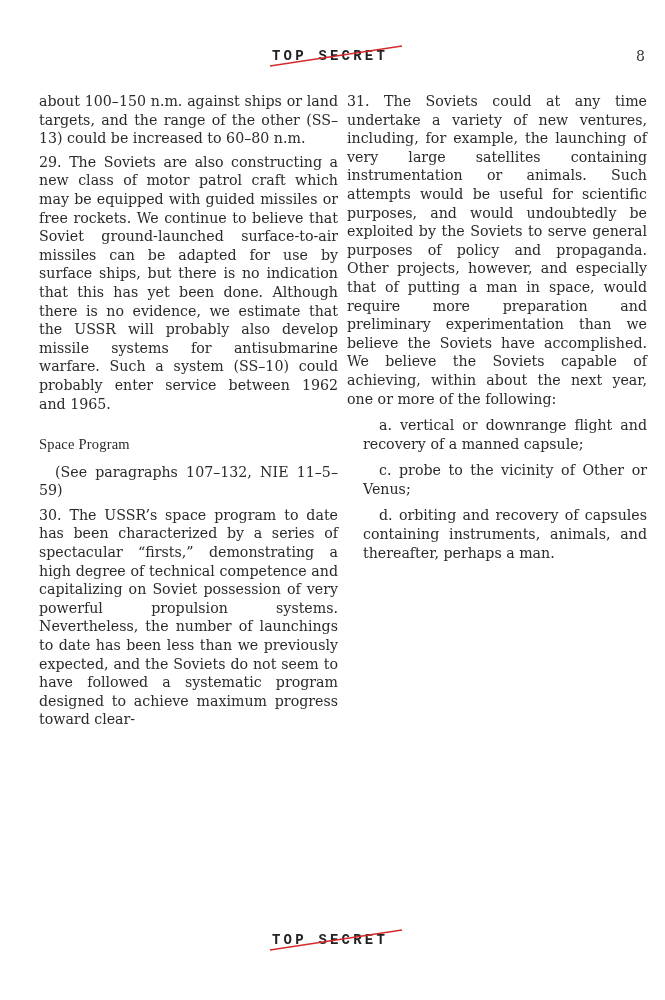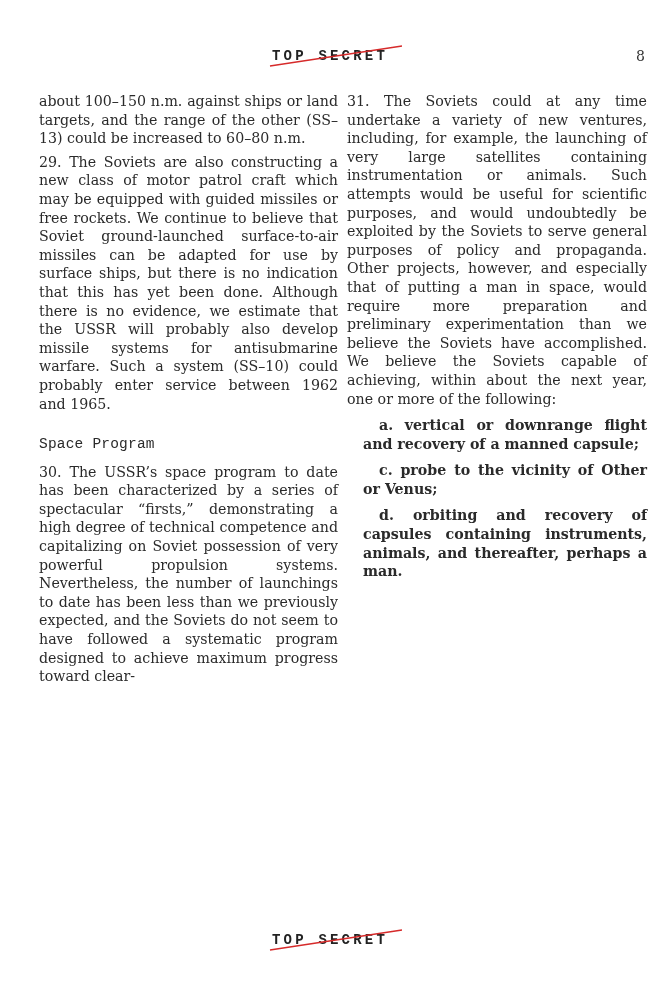--- a/index.html
+++ b/index.html
@@ -39,44 +39,45 @@
       top: 92px;
       font-size: 14.2px;
       line-height: 18.6px;
       text-align: justify;
       hyphens: manual;
     }
     .col-left { left: 39px; width: 299px; }
     .col-right { left: 347px; width: 300px; }
     p { margin: 0 0 5px 0; }
     .section-title {
-      font-family: Liberation Mono, monospace;
+      font-family: Liberation Serif, serif;
       font-size: 14.5px;
       margin: 22px 0 9px 0;
       text-align: left;
       letter-spacing: 0.2px;
     }
     .see-ref { text-indent: 16px; margin-bottom: 6px; }
-    .list-item { margin: 8px 0 5px 16px; text-indent: 16px; font-weight: bold; }
+    .list-item { margin: 8px 0 5px 16px; text-indent: 16px; }
   </style>
 </head>
 <body>
 
 <div class="header-mark">
   <span>TOP SECRET</span>
   <svg class="strike" viewBox="0 0 140 24">
     <line x1="2" y1="22" x2="134" y2="2" stroke="#d62a2a" stroke-width="1.3"></line>
   </svg>
 </div>
 <div class="page-number">8</div>
 
 <div class="col col-left">
   <p>about 100–150 n.m. against ships or land targets, and the range of the other (SS–13) could be increased to 60–80 n.m.</p>
   <p>29. The Soviets are also constructing a new class of motor patrol craft which may be equipped with guided missiles or free rockets.  We continue to believe that Soviet ground-launched surface-to-air missiles can be adapted for use by surface ships, but there is no indication that this has yet been done.  Although there is no evidence, we estimate that the USSR will probably also develop missile systems for antisubmarine warfare.  Such a system (SS–10) could probably enter service between 1962 and 1965.</p>
   <div class="section-title">Space Program</div>
+  <p class="see-ref">(See paragraphs 107–132, NIE 11–5–59)</p>
   <p>30. The USSR’s space program to date has been characterized by a series of spectacular “firsts,” demonstrating a high degree of technical competence and capitalizing on Soviet possession of very powerful propulsion systems.  Nevertheless, the number of launchings to date has been less than we previously expected, and the Soviets do not seem to have followed a systematic program designed to achieve maximum progress toward clear-</p>
 </div>
 
 <div class="col col-right">
   <p>31. The Soviets could at any time undertake a variety of new ventures, including, for example, the launching of very large satellites containing instrumentation or animals.  Such attempts would be useful for scientific purposes, and would undoubtedly be exploited by the Soviets to serve general purposes of policy and propaganda.  Other projects, however, and especially that of putting a man in space, would require more preparation and preliminary experimentation than we believe the Soviets have accomplished.  We believe the Soviets capable of achieving, within about the next year, one or more of the following:</p>
   <p class="list-item">a. vertical or downrange flight and recovery of a manned capsule;</p>
   <p class="list-item">c. probe to the vicinity of Other or Venus;</p>
   <p class="list-item">d. orbiting and recovery of capsules containing instruments, animals, and thereafter, perhaps a man.</p>
 </div>
 

